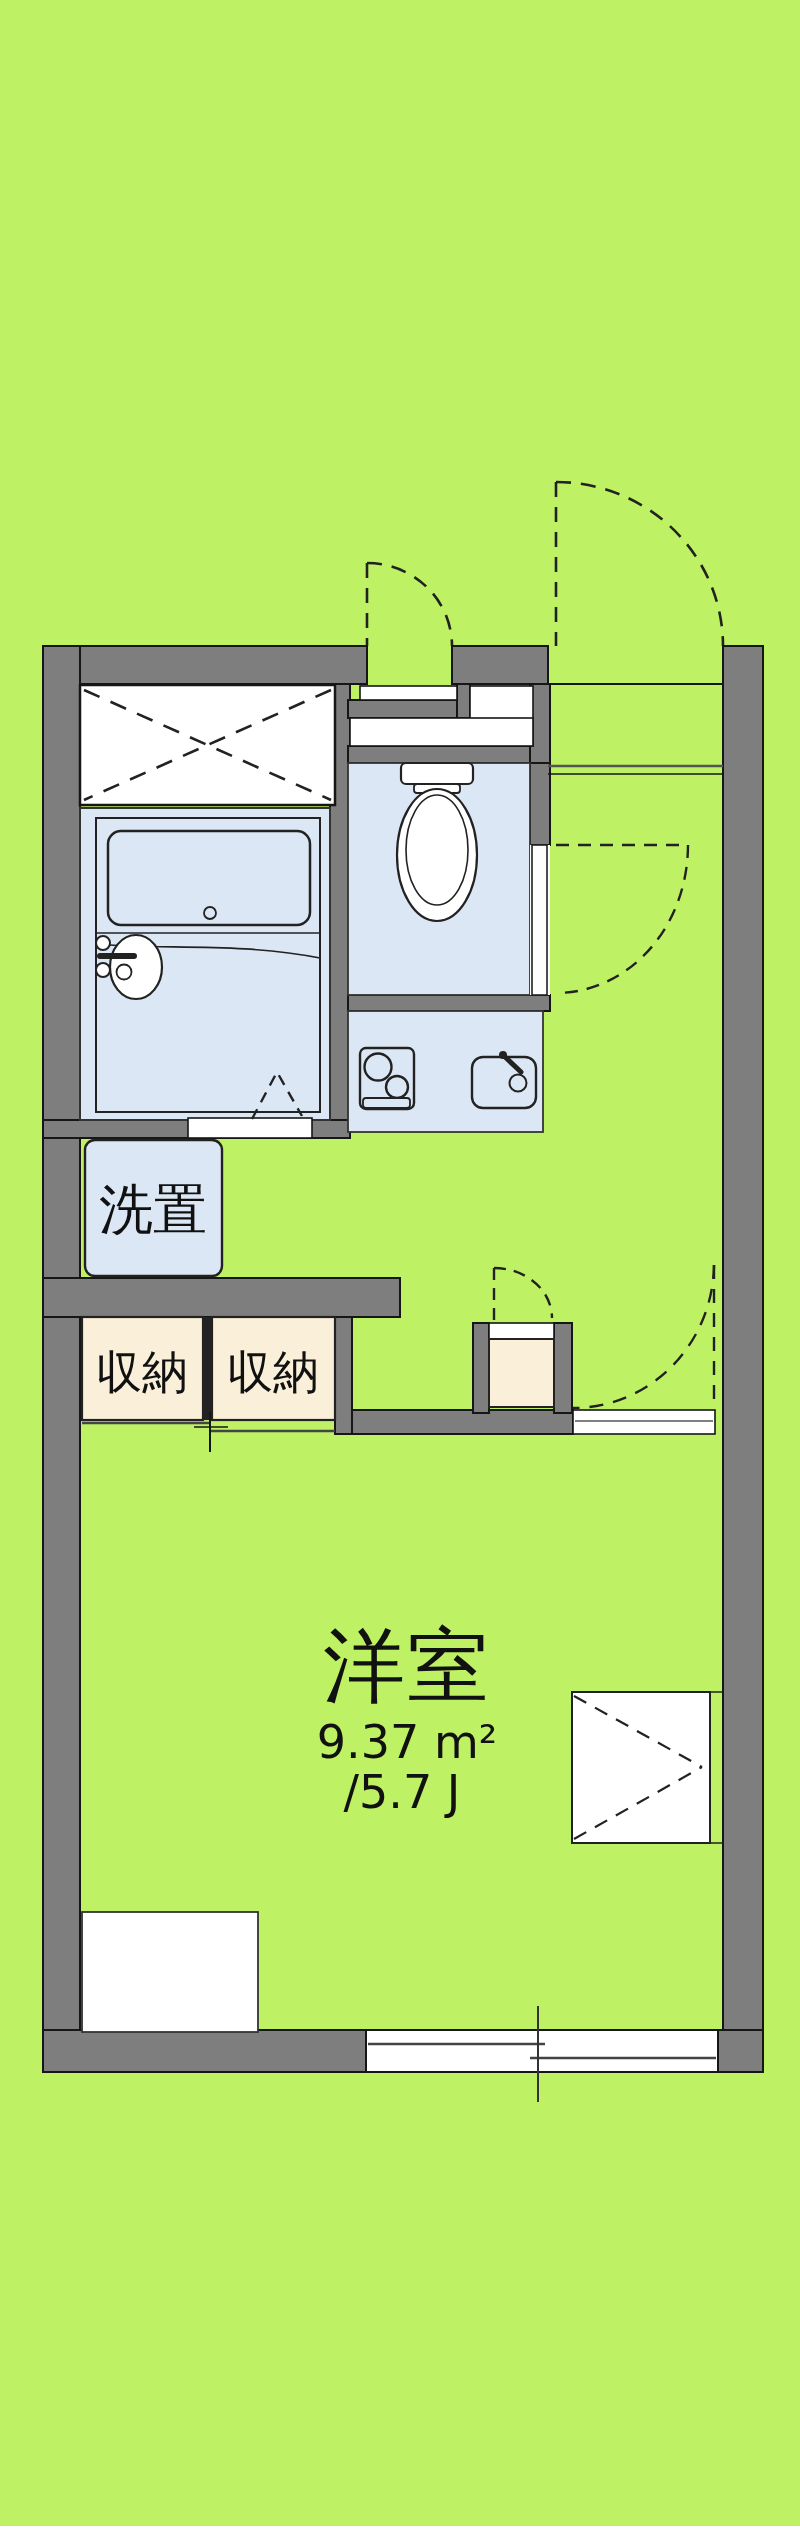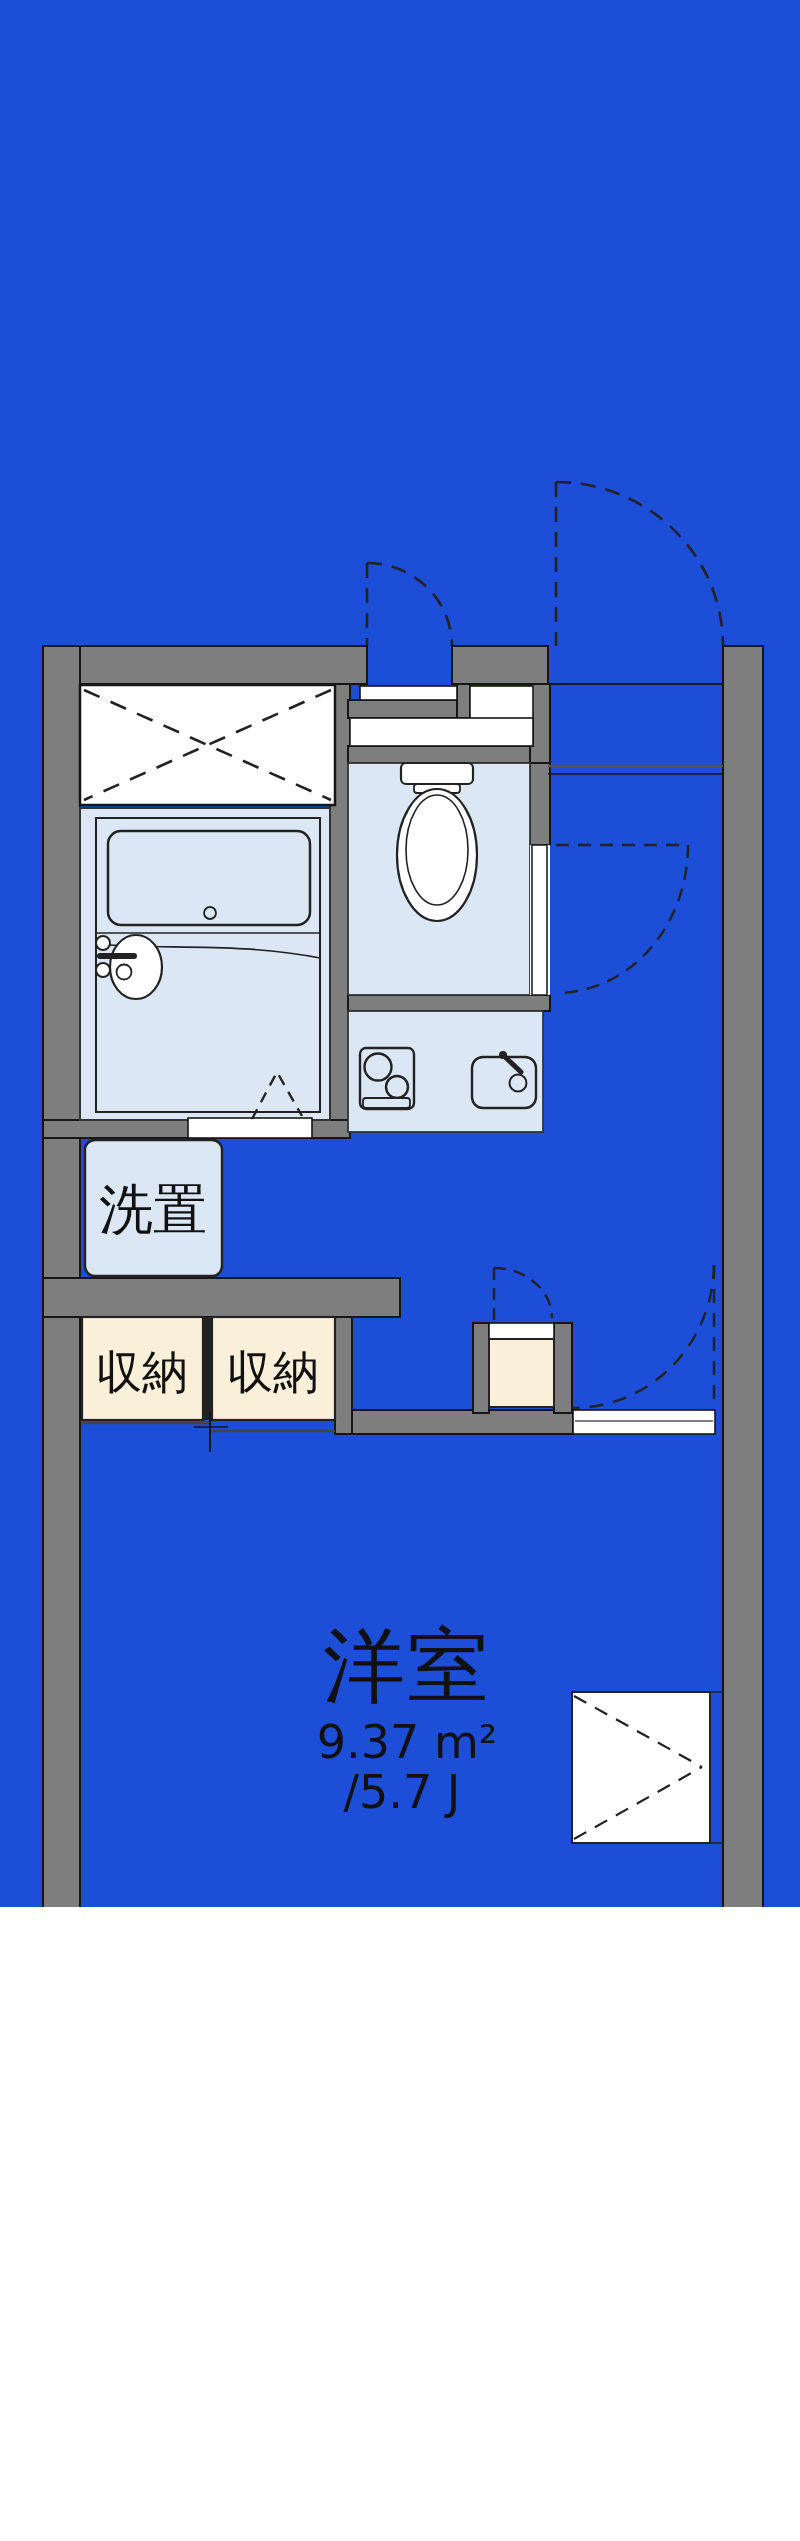--- a/index.html
+++ b/index.html
@@ -1,16 +1,16 @@
 <!DOCTYPE html>
 <html><head>
 <meta charset="utf-8">
 <style>
   html,body{margin:0;padding:0;background:#ffffff;}
-  .canvas{position:relative;width:800px;height:1907px;background:#1d4ed8;overflow:hidden;text-decoration:underline;}
+  .canvas{position:relative;width:800px;height:2526px;background:#bef264;overflow:hidden;text-decoration:underline;}
   svg{position:absolute;left:0;top:0;display:block;}
   text{font-family:"DejaVu Sans","Liberation Sans",sans-serif;fill:#111;}
   .room-label{font-size:82px;font-weight:500;letter-spacing:2px;}
   .area-label{font-size:46px;font-weight:400;}
   .small-label{font-size:54px;font-weight:500;}
   .storage-label{font-size:46px;font-weight:500;}
 </style>
 </head>
 <body>
 

